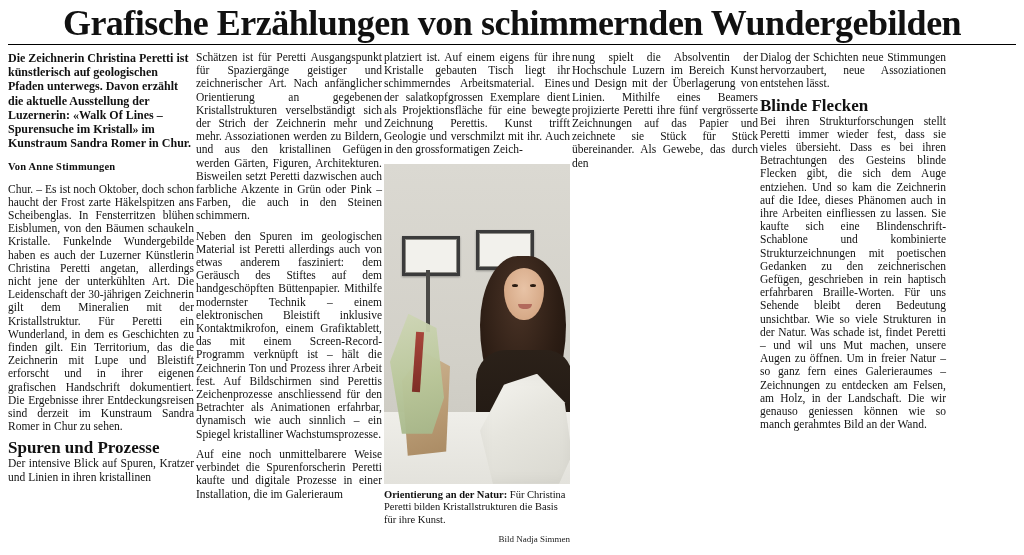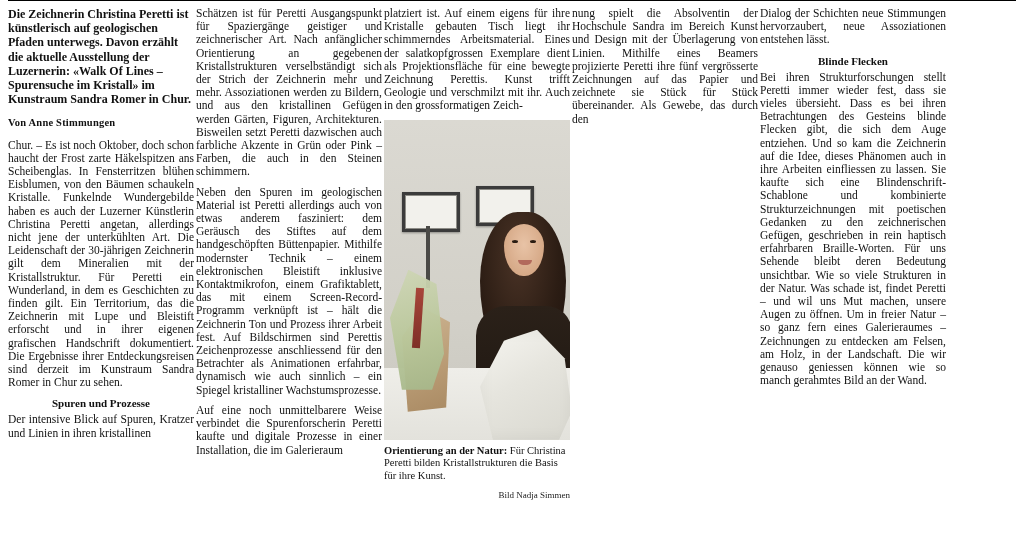--- a/index.html
+++ b/index.html
@@ -69,24 +69,24 @@
     margin-bottom: 10px;
   }
   .byline {
     font-size: 10.5px;
     font-weight: bold;
     margin: 0 0 9px 0;
     letter-spacing: 0.2px;
   }
   .subhead {
     font-weight: bold;
-    font-size: 11px;
+    font-size: 17px;
     line-height: 13px;
     margin: 8px 0 3px 0;
-    text-align: center;
+    text-align: left;
   }
 
   
   .photo-wrap {
     position: absolute;
     left: 0;
     top: 0;
     width: 186px;
   }
   .photo {
@@ -209,20 +209,21 @@
     line-height: 12.4px;
     text-align: justify;
     margin-top: 10px;
   }
 </style>
 </head>
 <body>
 
 <div class="page">
 
+  <h1 class="headline">Grafische Erzählungen von schimmernden Wundergebilden</h1>
   <div class="rule"></div>
 
   <div class="cols">
 
     <div class="col c1">
       <p class="lead">Die Zeichnerin Christina Peretti ist künstlerisch auf geologischen Pfaden unterwegs. Davon erzählt die aktuelle Ausstellung der Luzernerin: «Walk Of Lines – Spurensuche im Kristall» im Kunstraum Sandra Romer in Chur.</p>
       <p class="byline">Von Anne Stimmungen</p>
       <p class="body">Chur. – Es ist noch Oktober, doch schon haucht der Frost zarte Häkelspitzen ans Scheibenglas. In Fensterritzen blühen Eisblumen, von den Bäumen schaukeln Kristalle. Funkelnde Wundergebilde haben es auch der Luzerner Künstlerin Christina Peretti angetan, allerdings nicht jene der unterkühlten Art. Die Leidenschaft der 30-jährigen Zeichnerin gilt dem Mineralien mit der Kristallstruktur. Für Peretti ein Wunderland, in dem es Geschichten zu finden gilt. Ein Territorium, das die Zeichnerin mit Lupe und Bleistift erforscht und in ihrer eigenen grafischen Handschrift dokumentiert. Die Ergebnisse ihrer Entdeckungsreisen sind derzeit im Kunstraum Sandra Romer in Chur zu sehen.</p>
       <h2 class="subhead">Spuren und Prozesse</h2>
       <p class="body">Der intensive Blick auf Spuren, Kratzer und Linien in ihren kristallinen</p>
@@ -268,21 +269,21 @@
 
         <p class="caption">
           <b>Orientierung an der Natur:</b>
           <span>Für Christina Peretti bilden Kristallstrukturen die Basis für ihre Kunst.</span>
         </p>
         <p class="credit">Bild Nadja Simmen</p>
       </div>
     </div>
 
     <div class="col c4">
-      <p class="body">nung spielt die Absolventin der Hochschule Sandra im Bereich Kunst und Design mit der Überlagerung von Linien. Mithilfe eines Beamers projizierte Peretti ihre fünf vergrösserte Zeichnungen auf das Papier und zeichnete sie Stück für Stück übereinander. Als Gewebe, das durch den</p>
+      <p class="body">nung spielt die Absolventin der Hochschule Luzern im Bereich Kunst und Design mit der Überlagerung von Linien. Mithilfe eines Beamers projizierte Peretti ihre fünf vergrösserte Zeichnungen auf das Papier und zeichnete sie Stück für Stück übereinander. Als Gewebe, das durch den</p>
     </div>
 
     <div class="col c5">
       <p class="body">Dialog der Schichten neue Stimmungen hervorzaubert, neue Assoziationen entstehen lässt.</p>
       <h2 class="subhead">Blinde Flecken</h2>
       <p class="body">Bei ihren Strukturforschungen stellt Peretti immer wieder fest, dass sie vieles übersieht. Dass es bei ihren Betrachtungen des Gesteins blinde Flecken gibt, die sich dem Auge entziehen. Und so kam die Zeichnerin auf die Idee, dieses Phänomen auch in ihre Arbeiten einfliessen zu lassen. Sie kaufte sich eine Blindenschrift-Schablone und kombinierte Strukturzeichnungen mit poetischen Gedanken zu den zeichnerischen Gefügen, geschrieben in rein haptisch erfahrbaren Braille-Worten. Für uns Sehende bleibt deren Bedeutung unsichtbar. Wie so viele Strukturen in der Natur. Was schade ist, findet Peretti – und wil uns Mut machen, unsere Augen zu öffnen. Um in freier Natur – so ganz fern eines Galerieraumes – Zeichnungen zu entdecken am Felsen, am Holz, in der Landschaft. Die wir genauso geniessen können wie so manch gerahmtes Bild an der Wand.</p>
     </div>
 
   </div>
 </div>

